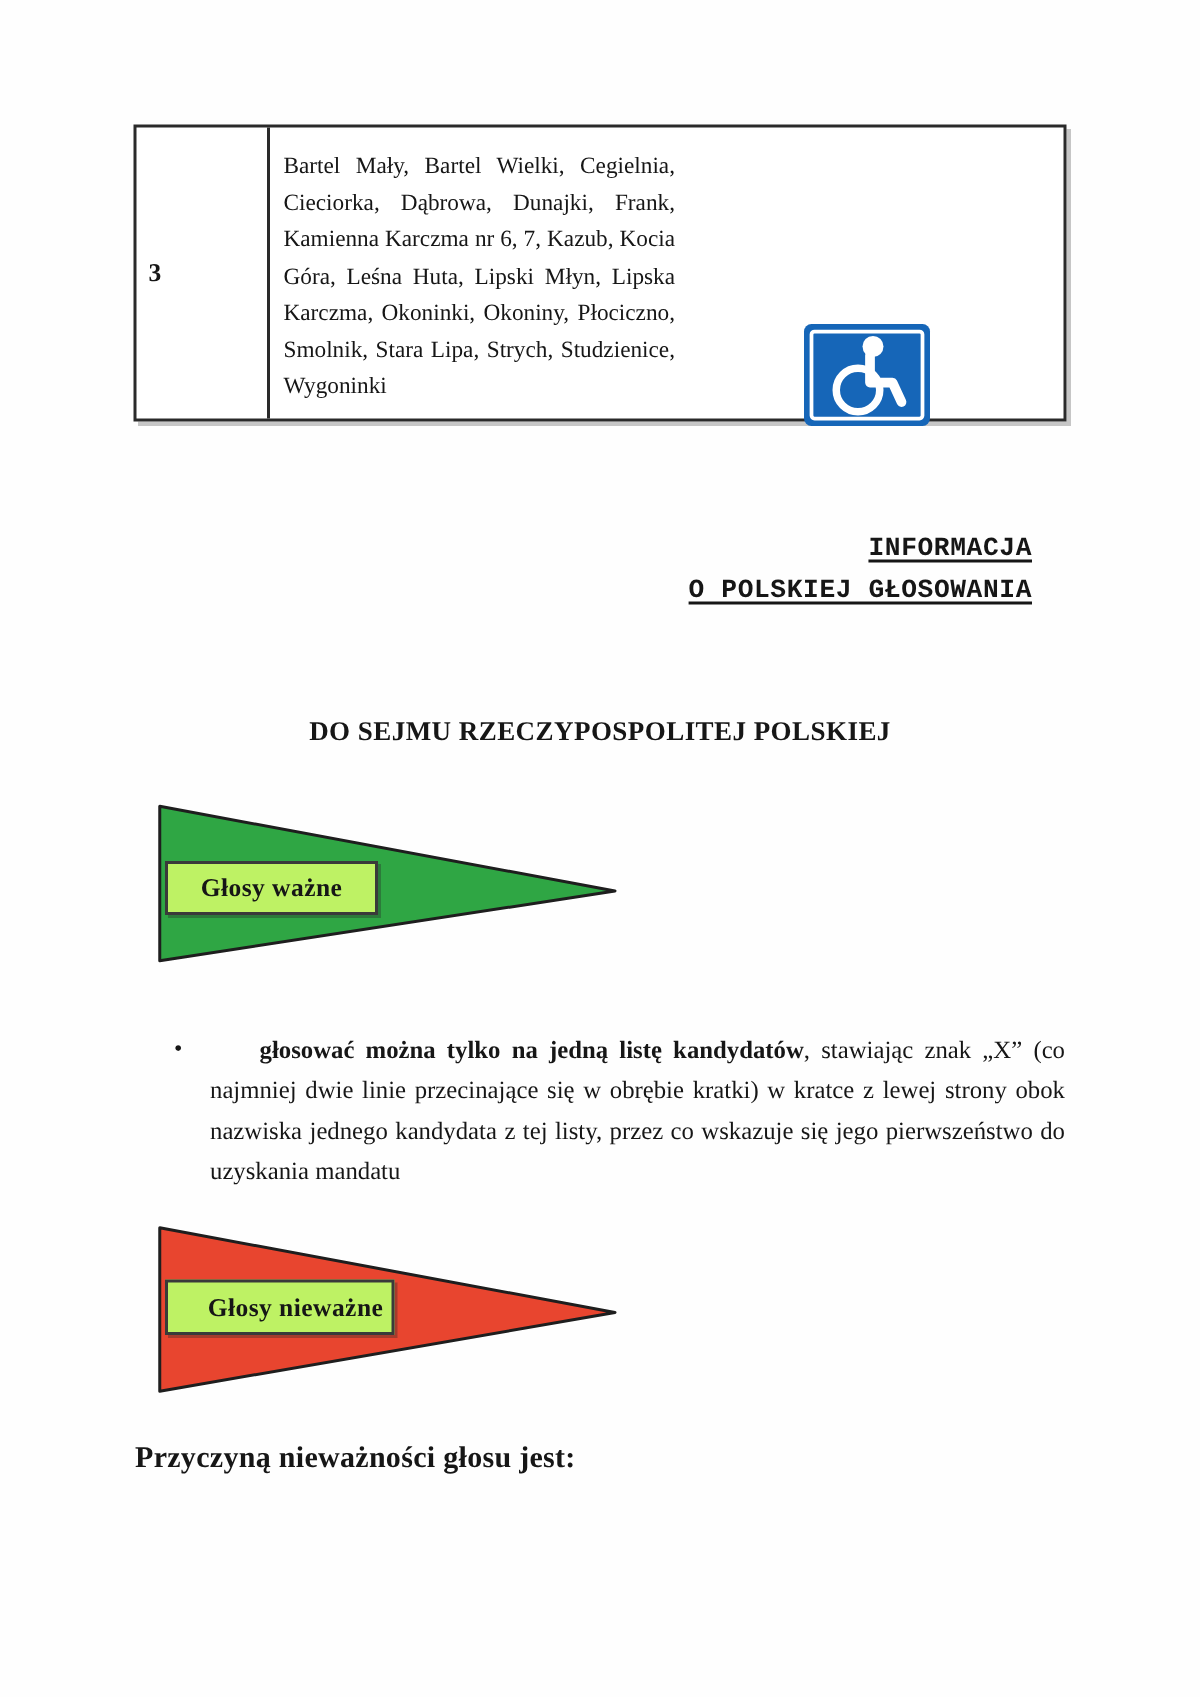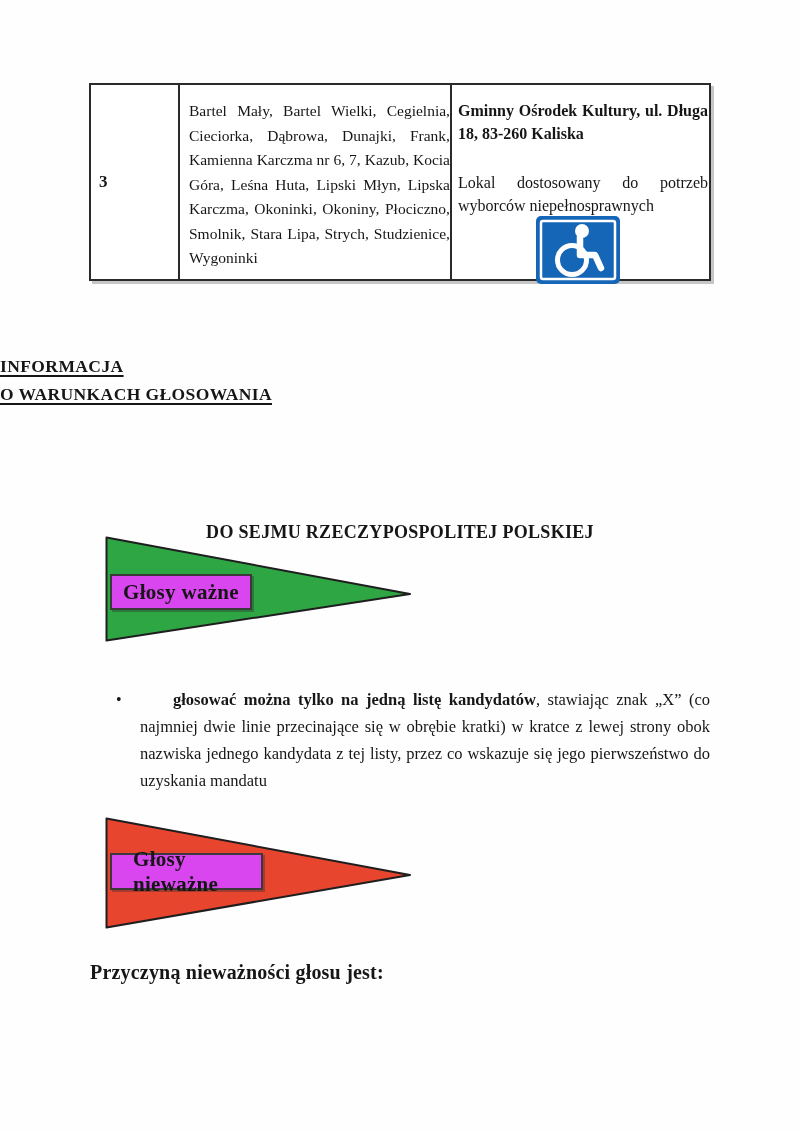--- a/index.html
+++ b/index.html
@@ -68,62 +68,62 @@
     height: 70px;
     z-index: 3;
   }
 
   
   .headings {
     position: absolute;
     left: 0;
     top: 353px;
     width: 688px;
-    text-align: left;
+    text-align: right;
     font-weight: bold;
     font-size: 17.5px;
     line-height: 27.5px;
     letter-spacing: 0.4px;
+    font-family: Liberation Mono, monospace;
   }
   .headings .hline {
     display: block;
   }
   .headings .hline span {
     text-decoration: underline;
     text-decoration-thickness: 2px;
     text-underline-offset: 3px;
   }
   .subheading {
     position: absolute;
     left: 0;
     top: 477px;
     width: 800px;
     text-align: center;
     font-weight: bold;
     font-size: 18px;
     letter-spacing: 0.3px;
-    margin-top: 45px;
   }
 
   
   .pennant { position: absolute; left: 105px; }
   .pennant-green { top: 536px; }
   .pennant-red   { top: 817px; }
   .flag-label {
     position: absolute;
     left: 110px;
     box-sizing: border-box;
-    background: #d946ef;
+    background: #bef264;
     border: 2px solid #3a3a3a;
     box-shadow: 2px 2px 0 rgba(40,40,40,0.35);
     display: flex;
     align-items: center;
     justify-content: center;
     font-weight: bold;
-    font-size: 21px;
+    font-size: 17px;
     letter-spacing: 0.3px;
     z-index: 2;
   }
   .label-green { top: 574px; width: 142px; height: 36px; }
   .label-red   { top: 853px; width: 153px; height: 37px; padding-left: 21px; }
 
   
   .bullet-block {
     position: absolute;
     left: 116px;
@@ -158,40 +158,36 @@
 <body>
 
 <div class="page">
 
   <div class="precinct-table">
     <div class="cell cell-num">
       <span>3</span>
     </div>
     <div class="cell cell-localities">
       <span>Bartel Mały, Bartel Wielki, Cegielnia, Cieciorka, Dąbrowa, Dunajki, Frank, Kamienna Karczma nr 6, 7, Kazub, Kocia Góra, Leśna Huta, Lipski Młyn, Lipska Karczma, Okoninki, Okoniny, Płociczno, Smolnik, Stara Lipa, Strych, Studzienice, Wygoninki</span>
-    </div>
-    <div class="cell cell-venue">
-      <p class="venue">Gminny Ośrodek Kultury, ul. Długa 18, 83-260 Kaliska</p>
-      <p class="note">Lokal dostosowany do potrzeb wyborców niepełnosprawnych</p>
     </div>
   </div>
 
   <div class="wheelchair">
     <svg width="86" height="70" viewBox="0 0 86 70" xmlns="http://www.w3.org/2000/svg">
       <rect x="1" y="1" width="84" height="68" rx="5" fill="#1666b8"></rect>
       <rect x="6" y="6" width="74" height="58" rx="2" fill="none" stroke="#ffffff" stroke-width="2.5"></rect>
       <circle cx="47" cy="16" r="7" fill="#ffffff"></circle>
       <path d="M45 22 L45 40 L60 40 L66 53" stroke="#ffffff" stroke-width="6.5" fill="none" stroke-linecap="round" stroke-linejoin="round"></path>
       <circle cx="37" cy="45" r="14.5" fill="none" stroke="#ffffff" stroke-width="5"></circle>
     </svg>
   </div>
 
   <div class="headings">
     <span class="hline"><span>INFORMACJA</span></span>
-    <span class="hline"><span>O WARUNKACH GŁOSOWANIA</span></span>
+    <span class="hline"><span>O POLSKIEJ GŁOSOWANIA</span></span>
   </div>
 
   <div class="subheading">DO SEJMU RZECZYPOSPOLITEJ POLSKIEJ</div>
 
   <svg class="pennant pennant-green" width="308" height="106" viewBox="0 0 308 106" xmlns="http://www.w3.org/2000/svg">
     <polygon points="1.5,1.5 305,58 1.5,104.5" stroke="#1e1e1e" stroke-width="2" stroke-linejoin="round" fill="#2fa644"></polygon>
   </svg>
   <div class="flag-label label-green">
     <span>Głosy ważne</span>
   </div>

